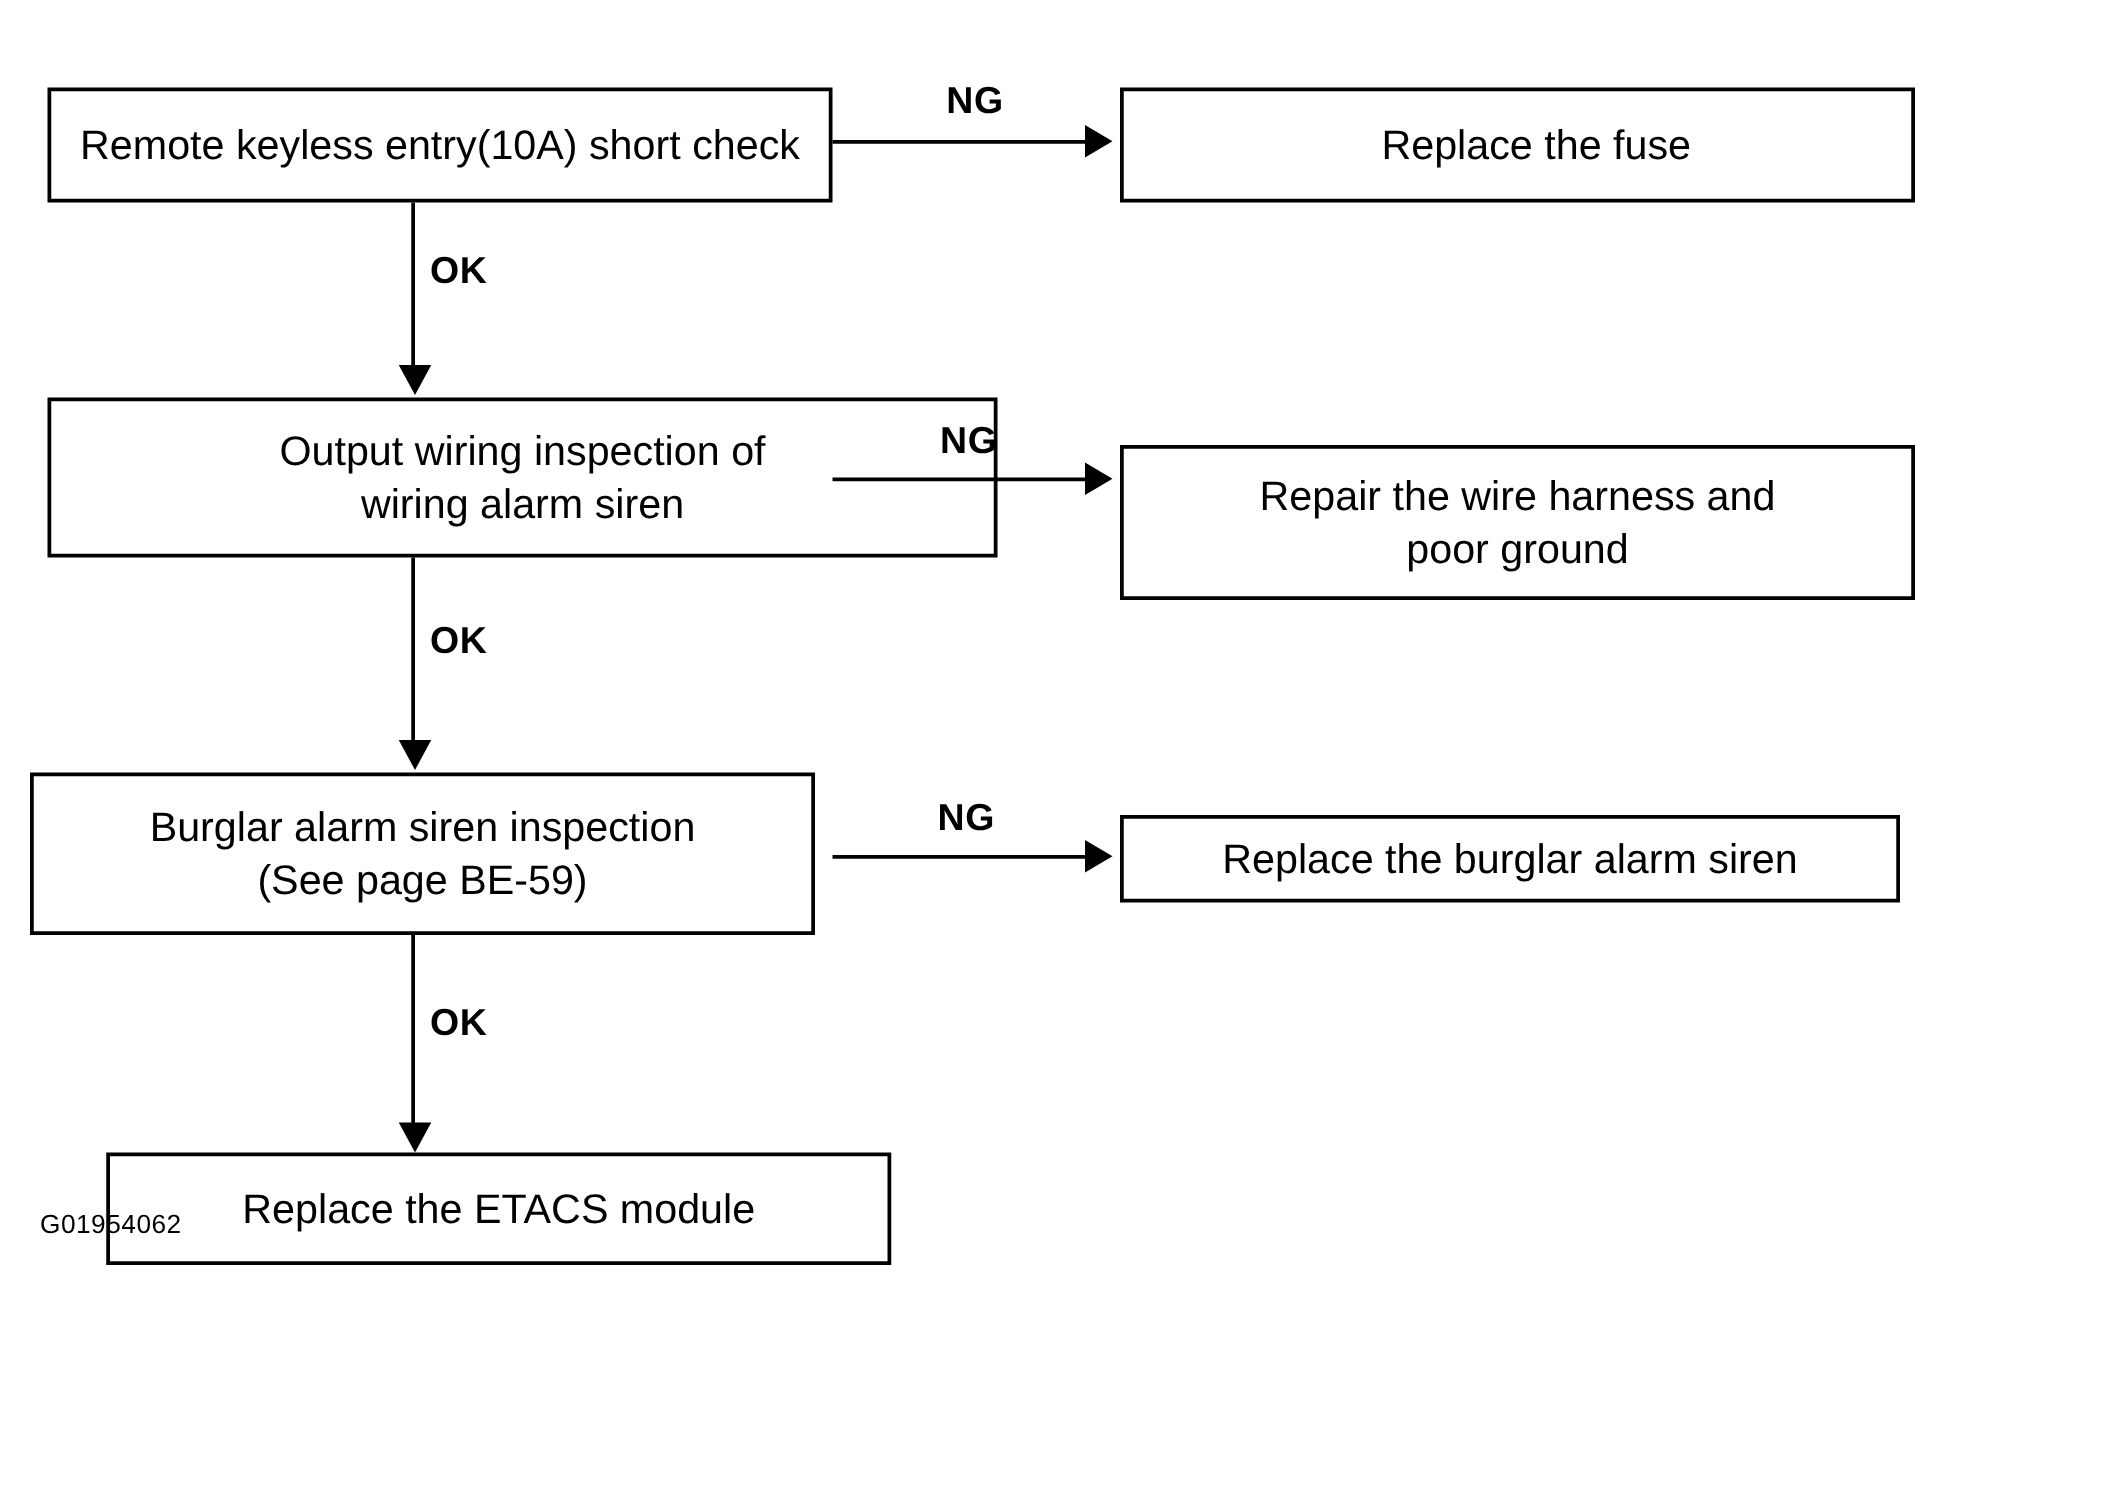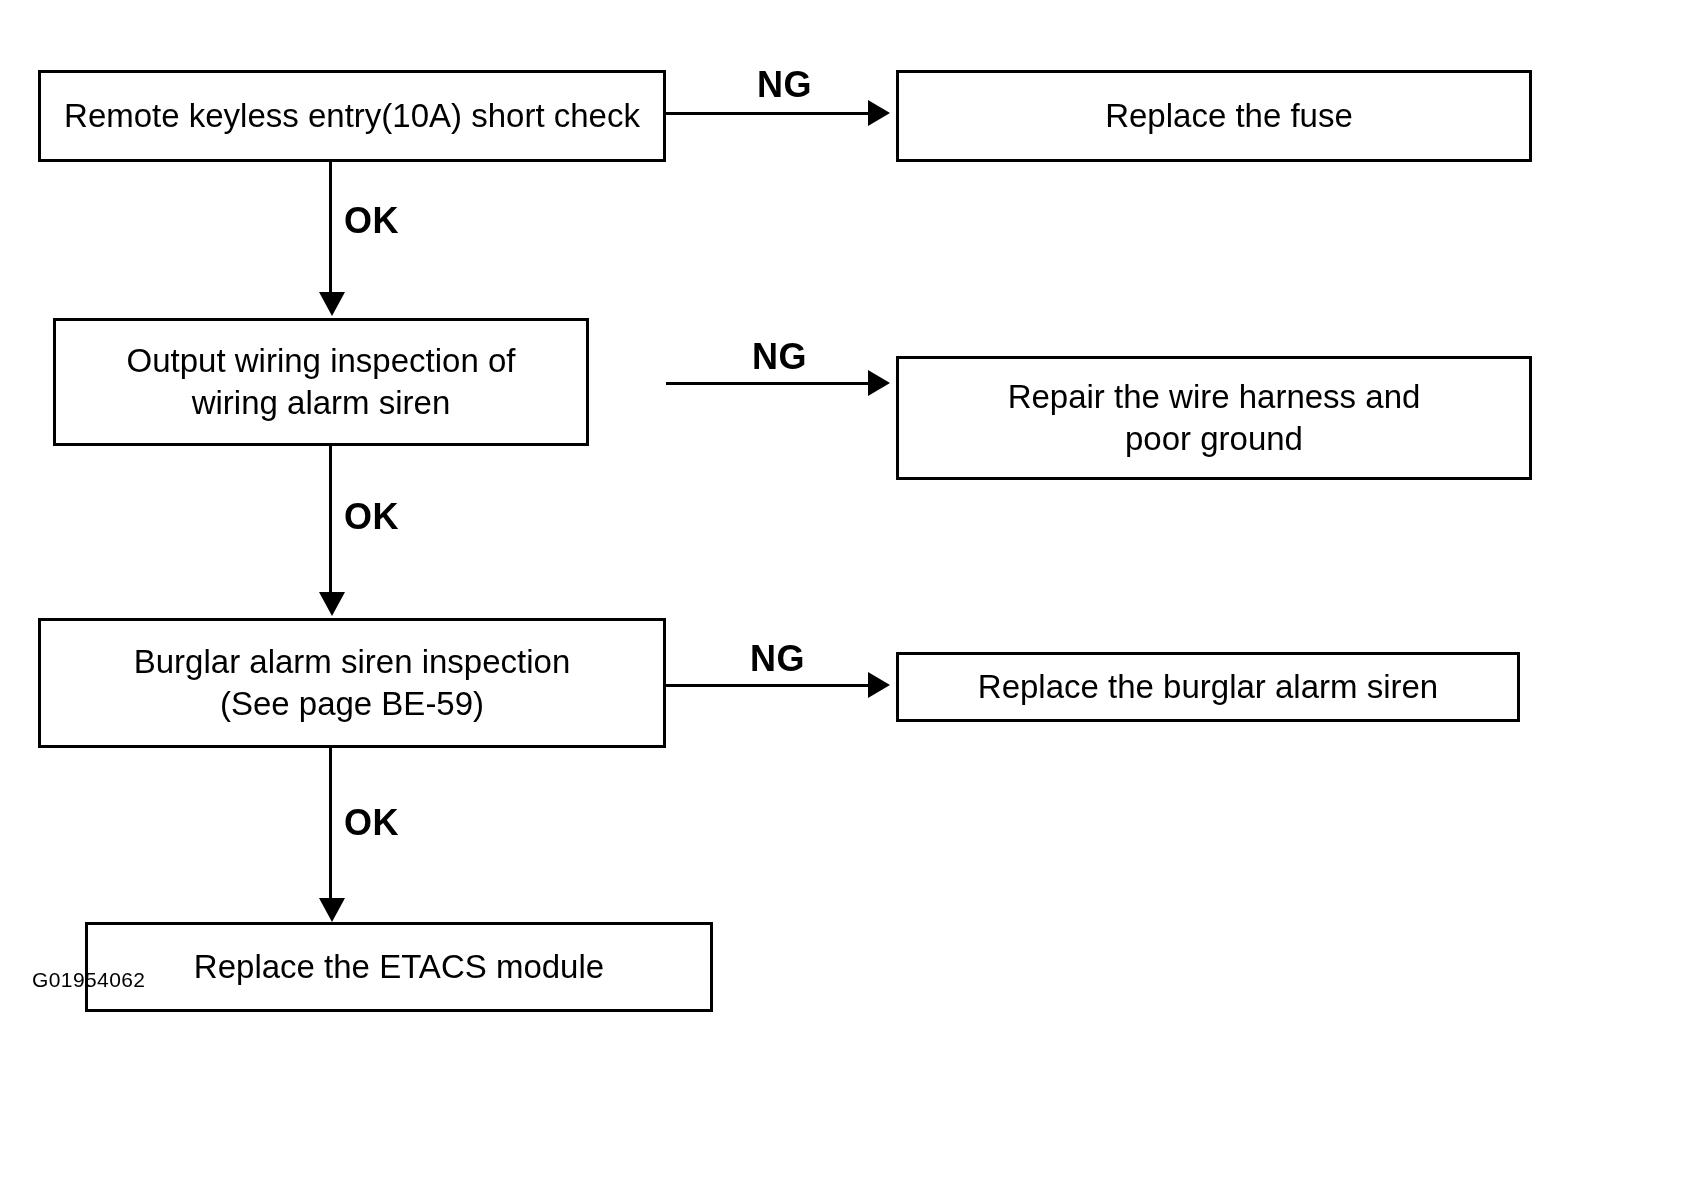--- a/index.html
+++ b/index.html
@@ -35,22 +35,22 @@
     letter-spacing: 0px;
     padding: 2px 10px;
   }
   .node .line {
     display: block;
     white-space: nowrap;
   }
 
   
   #node-fuse-check   { left: 38px;  top: 70px;  width: 628px; height: 92px; }
-  #node-wiring       { left: 53px;  top: 318px; width: 536px; height: 128px; }
-  #node-siren-insp   { left: 38px;  top: 618px; width: 628px; height: 130px; }
+  #node-wiring       { left: 38px;  top: 318px; width: 760px; height: 128px; }
+  #node-siren-insp   { left: 24px;  top: 618px; width: 628px; height: 130px; }
   #node-etacs        { left: 38px;  top: 922px; width: 628px; height: 90px; margin-left: 47px; }
 
   
   #node-replace-fuse { left: 896px; top: 70px;  width: 636px; height: 92px; padding-left: 40px; }
   #node-repair-wire  { left: 896px; top: 322px; width: 636px; height: 124px; margin-top: 34px; }
   #node-replace-siren{ left: 896px; top: 652px; width: 624px; height: 70px; }
 
   
   .hline {
     position: absolute;
@@ -89,21 +89,21 @@
   #conn-ok1-line  { left: 329px; top: 162px; height: 132px; }
   #conn-ok1-arrow { left: 319px; top: 292px; }
   #conn-ok2-line  { left: 329px; top: 446px; height: 148px; }
   #conn-ok2-arrow { left: 319px; top: 592px; }
   #conn-ok3-line  { left: 329px; top: 748px; height: 152px; }
   #conn-ok3-arrow { left: 319px; top: 898px; }
 
   
   .edge-label {
     position: absolute;
-    font-size: 36px;
+    font-size: 30px;
     font-weight: bold;
     letter-spacing: 0.5px;
     text-align: center;
   }
   #label-ng1 { left: 757px; top: 64px; }
   #label-ng2 { left: 752px; top: 336px; }
   #label-ng3 { left: 750px; top: 638px; }
   #label-ok1 { left: 344px; top: 200px; }
   #label-ok2 { left: 344px; top: 496px; }
   #label-ok3 { left: 344px; top: 802px; }

